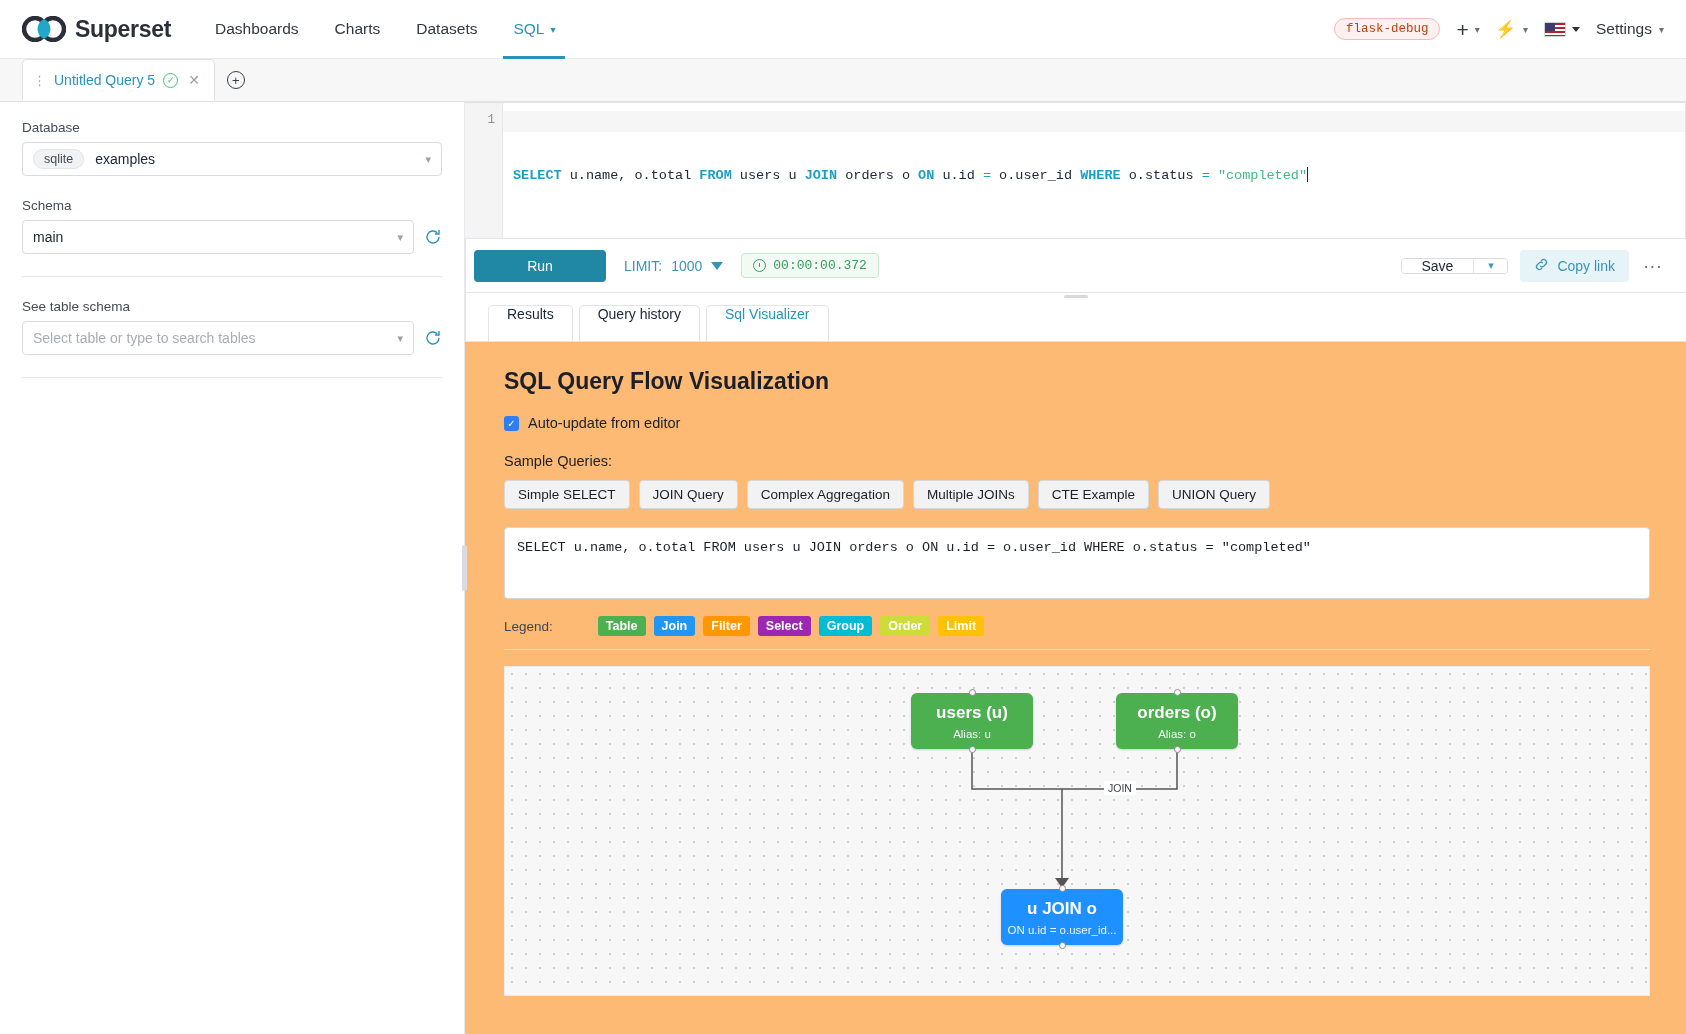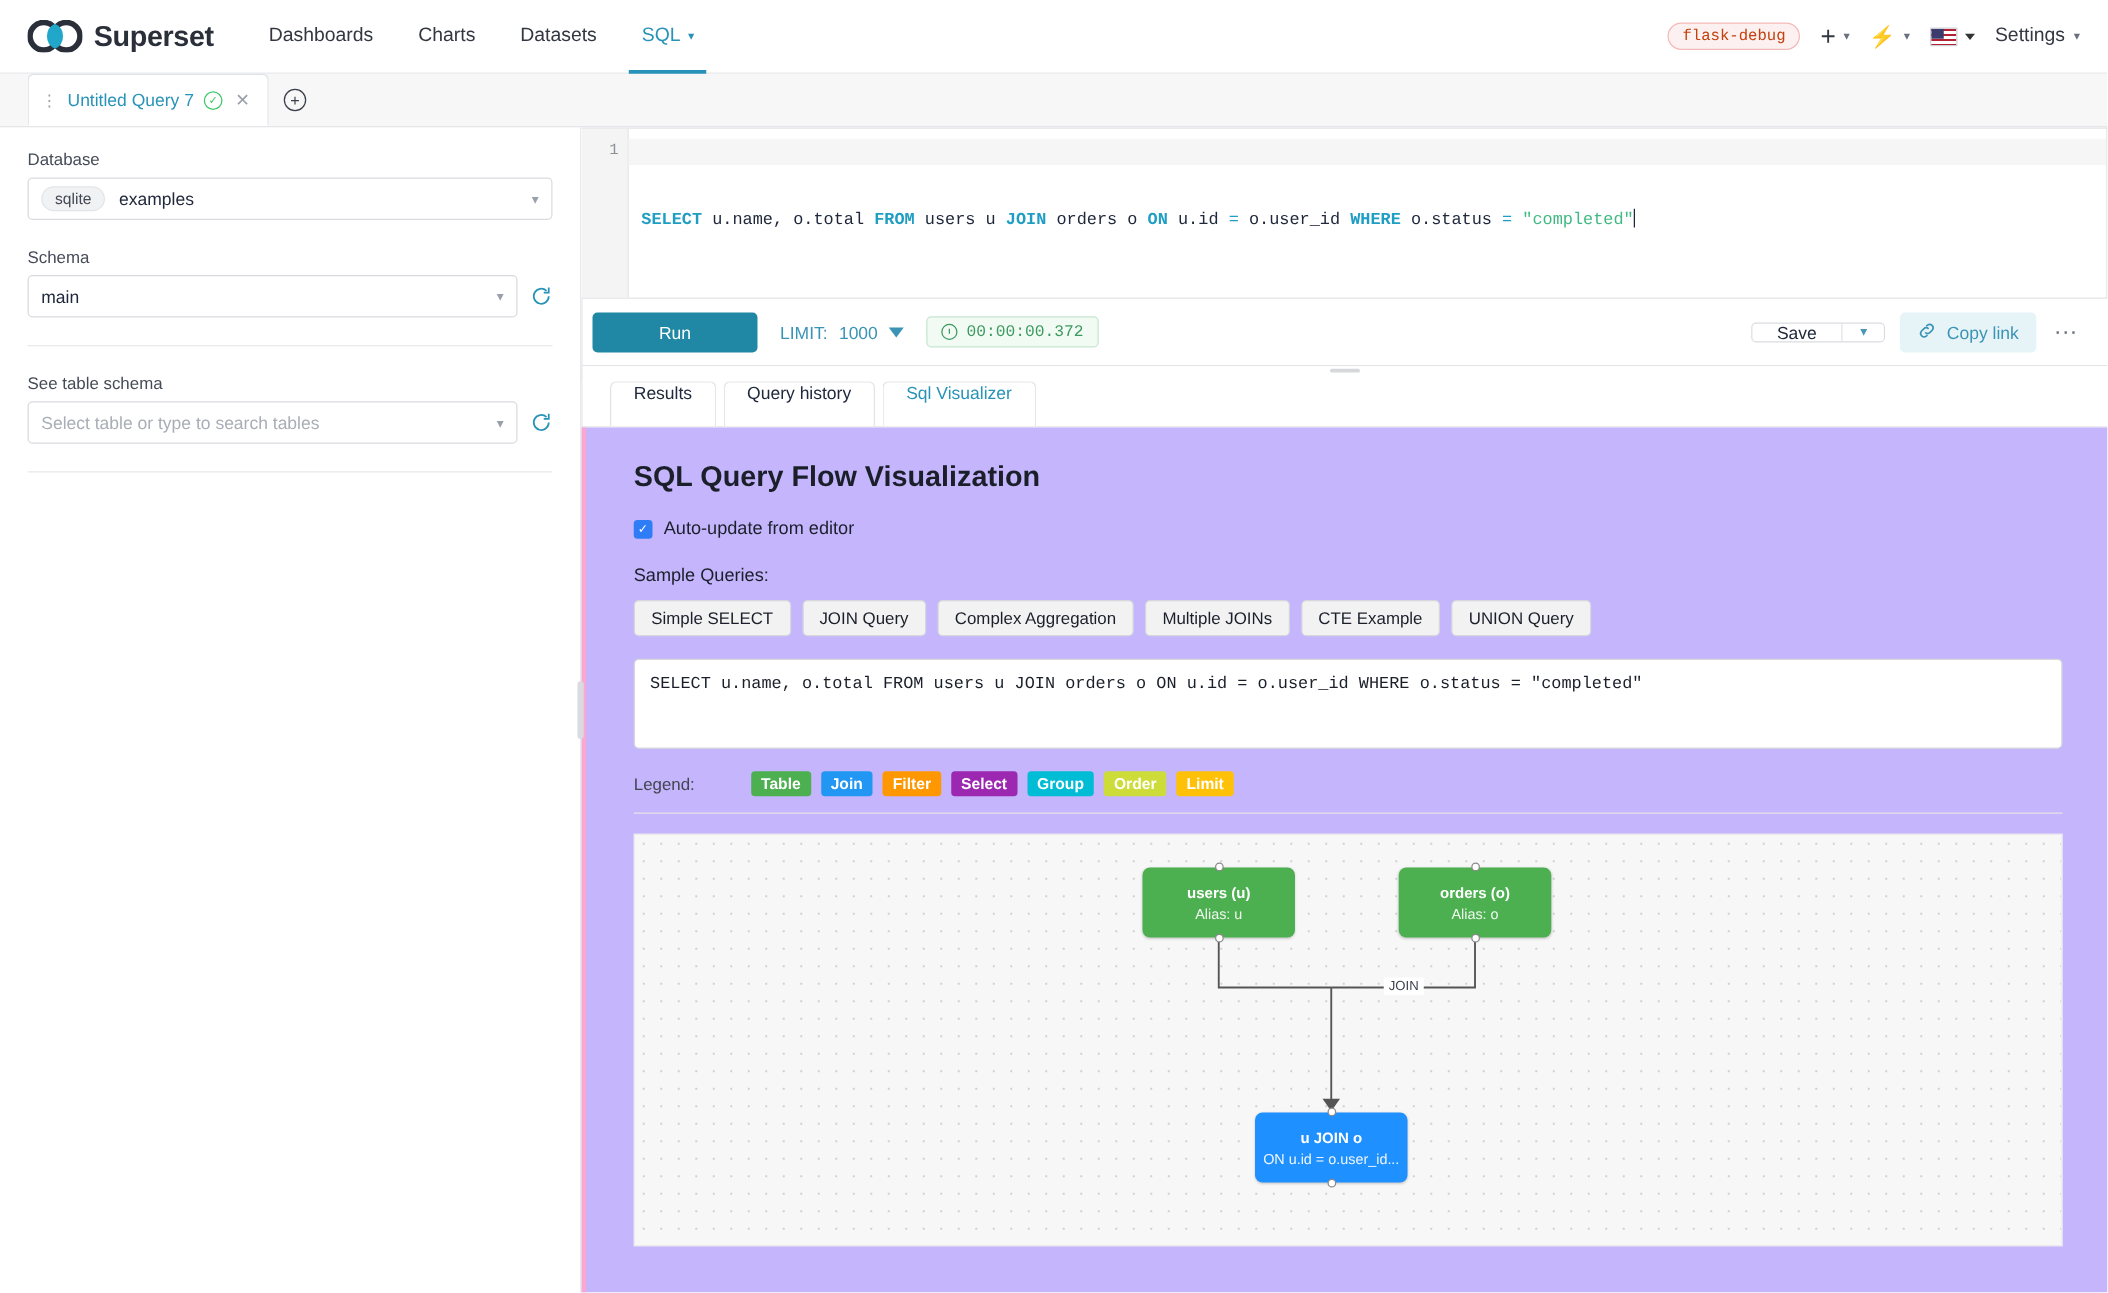--- a/index.html
+++ b/index.html
@@ -190,22 +190,22 @@
   }
   .rtab {
     height: 36px; display: flex; align-items: flex-start; padding: 0 18px; font-size: 14px;
     color: #20293c; border: 1px solid #e3e4e7; border-bottom: none;
     border-radius: 5px 5px 0 0; background: #fff; cursor: pointer;
   }
   .rtab.active { color: #2893b9; }
 
   
   .viz {
-    flex: 1; overflow: hidden; padding: 26px 0 0 0; background: #c4b5fd;
-    border-left: 4px solid #f9a8d4;
+    flex: 1; overflow: hidden; padding: 26px 0 0 0; background: #fdba74;
+    border-left: 1px solid #f9a8d4;
   }
   .viz-inner { padding: 0 36px 0 38px; }
   .viz-title { font-size: 23px; font-weight: bold; color: #1a1f29; margin: 0 0 20px 0; }
   .chk-row { display: flex; align-items: center; gap: 9px; margin-bottom: 22px; cursor: pointer; }
   .chk {
     width: 15px; height: 15px; background: #2e7df6; border-radius: 3px;
     display: flex; align-items: center; justify-content: center; color: #fff; font-size: 10px;
   }
   .chk-label { font-size: 14.5px; color: #1a1f29; }
   .sq-label { font-size: 14.5px; color: #1a1f29; margin-bottom: 11px; }
@@ -228,21 +228,21 @@
   .canvas {
     margin: 16px 0 0 0; height: 330px; background: #f7f7f7;
     background-image: radial-gradient(#cfcfcf 1px, transparent 1px);
     background-size: 14px 14px; border: 1px solid #ececec; position: relative; overflow: hidden;
   }
   .node {
     position: absolute; border-radius: 6px; color: #fff; text-align: center;
     display: flex; flex-direction: column; align-items: center; justify-content: center;
     box-shadow: 0 1px 2px rgba(0,0,0,.18); cursor: pointer;
   }
-  .node .n-title { font-size: 12px; font-weight: bold; }
+  .node .n-title { font-size: 17px; font-weight: bold; }
   .node .n-sub { font-size: 11.5px; opacity: .92; margin-top: 5px; }
   .port {
     position: absolute; width: 7px; height: 7px; border-radius: 50%;
     background: #fff; border: 1.3px solid #8a8a8a; left: 50%; margin-left: -3.5px;
   }
   .port.top { top: -4px; }
   .port.bot { bottom: -4px; }
   .edge-label {
     position: absolute; background: #fff; font-size: 10.5px; color: #3a3f4a;
     padding: 1px 4px; font-family: "Liberation Sans", sans-serif;
@@ -296,21 +296,21 @@
     <span class="settings">
       <span>Settings</span>
       <span class="caret-sm">▾</span>
     </span>
   </div>
 </div>
 
 <div class="tabbar">
   <div class="qtab">
     <span class="dots-v">⋮</span>
-    <span>Untitled Query 7</span>
+    <span>Untitled Query 5</span>
     <span class="check-circle">✓</span>
     <span class="x-close">✕</span>
   </div>
   <div class="add-tab">
     <span class="circ-plus">+</span>
   </div>
 </div>
 
 <div class="body-wrap">
 

